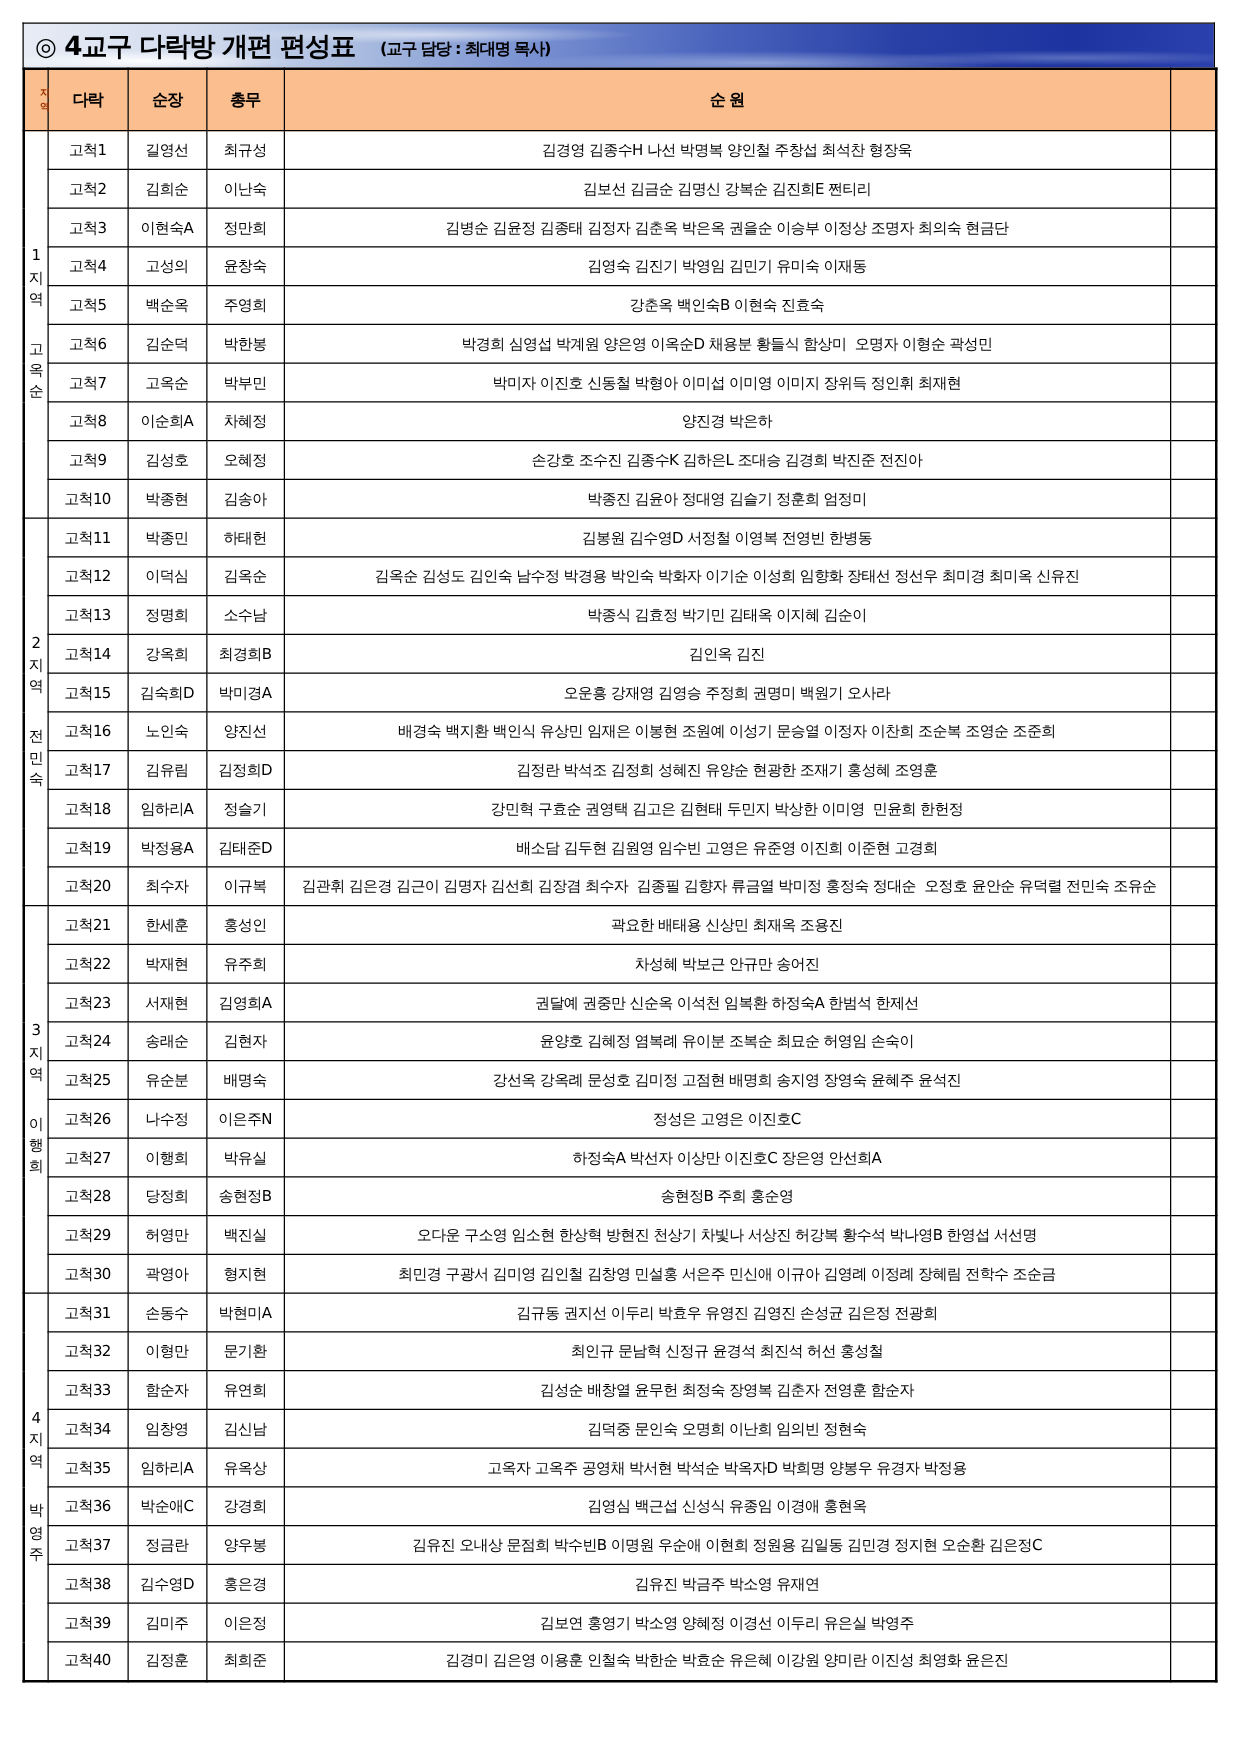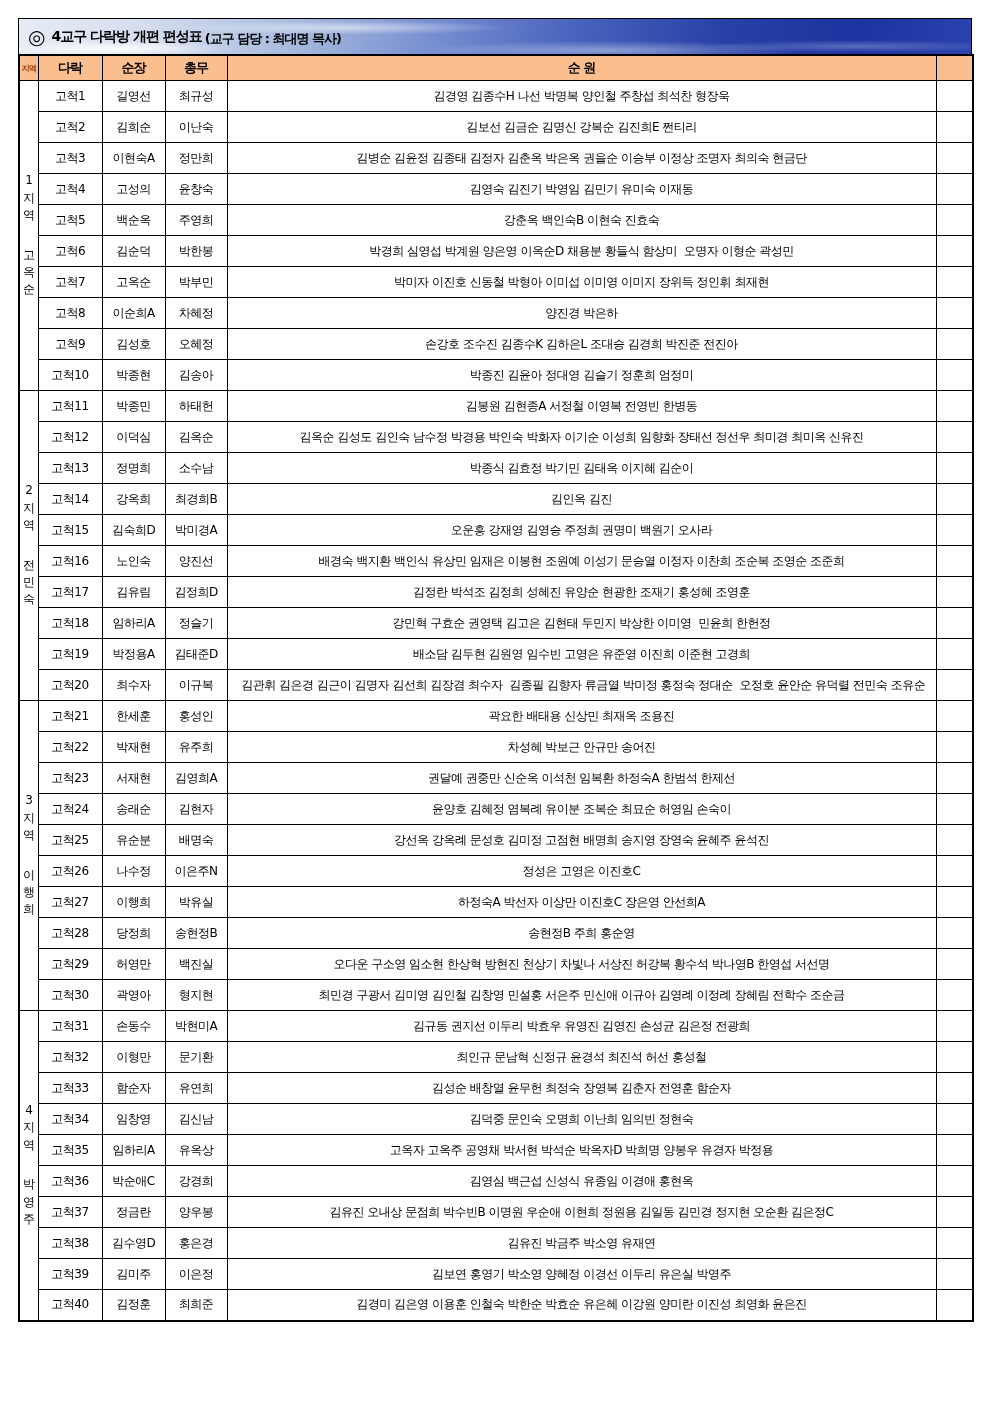--- a/index.html
+++ b/index.html
@@ -13,33 +13,33 @@
     box-sizing:border-box;height:36px;border:1px solid #000;border-bottom:none;
     display:flex;align-items:center;padding-left:9px;
     background:
       radial-gradient(ellipse 170px 12px at 10% 85%, rgba(255,255,255,.95), rgba(255,255,255,0) 70%),
       radial-gradient(ellipse 240px 10px at 34% 25%, rgba(255,255,255,.55), rgba(255,255,255,0) 70%),
       radial-gradient(ellipse 280px 14px at 62% 90%, rgba(200,214,240,.55), rgba(200,214,240,0) 70%),
       radial-gradient(ellipse 220px 9px at 88% 78%, rgba(160,180,225,.45), rgba(160,180,225,0) 70%),
       linear-gradient(95deg,#e7ecf5 0%,#d3dcee 14%,#aabcdf 28%,#7b93d2 42%,#4a64bd 58%,#2840a6 74%,#1d33a0 88%,#2b41ad 100%);
   }
   .banner .mark{font-size:20px;font-weight:bold;line-height:1;margin-right:6px;}
-  .banner .title{font-size:14px;font-weight:bold;letter-spacing:-1px;white-space:nowrap;}
-  .banner .subtitle{font-size:13px;font-weight:bold;letter-spacing:-1px;margin-left:3px;white-space:nowrap;padding-top:4px;}
+  .banner .title{font-size:21px;font-weight:bold;letter-spacing:-1px;white-space:nowrap;}
+  .banner .subtitle{font-size:13px;font-weight:bold;letter-spacing:-1px;margin-left:20px;white-space:nowrap;padding-top:4px;}
   
   table{border-collapse:collapse;table-layout:fixed;width:954px;border:2px solid #000;}
   col.c-region{width:19px;}
   col.c-group{width:64px;}
   col.c-leader{width:63px;}
   col.c-secretary{width:62px;}
   col.c-members{width:709px;}
   col.c-tail{width:37px;}
   th{
     background:#FBBF8F;border:1px solid #000;height:24px;
-    font-size:13px;font-weight:bold;letter-spacing:-1px;padding:0;
+    font-size:13px;font-weight:bold;letter-spacing:-1px;padding:12px;
   }
   th.region-h{font-size:8px;color:#993300;letter-spacing:-1px;}
   td{border:1px solid #000;font-size:12px;letter-spacing:-0.5px;padding:0;}
   tr.body-row{height:31px;}
   td.group-cell,td.leader-cell,td.secretary-cell{text-align:center;white-space:nowrap;}
   td.members-cell{text-align:center;padding:3px 6px;line-height:1.55;white-space:pre-wrap;word-break:keep-all;}
   td.region-cell{vertical-align:middle;text-align:center;}
   .vwrap{display:flex;flex-direction:column;align-items:center;}
   .vtext{display:flex;flex-direction:column;align-items:center;font-size:12px;line-height:1.45;}
   .vspace{height:22px;}
@@ -172,21 +172,21 @@
               <div class="vtext">
                 <div>전</div>
                 <div>민</div>
                 <div>숙</div>
               </div>
             </div>
           </td>
           <td class="group-cell">고척11</td>
           <td class="leader-cell">박종민</td>
           <td class="secretary-cell">하태헌</td>
-          <td class="members-cell">김봉원 김현종A 서정철 이영복 전영빈 한병동</td>
+          <td class="members-cell">김봉원 김수영D 서정철 이영복 전영빈 한병동</td>
           <td class="tail-cell"></td>
         </tr>
         <tr class="body-row">
           <td class="group-cell">고척12</td>
           <td class="leader-cell">이덕심</td>
           <td class="secretary-cell">김옥순</td>
           <td class="members-cell">김옥순 김성도 김인숙 남수정 박경용 박인숙 박화자 이기순 이성희 임향화 장태선 정선우 최미경 최미옥 신유진</td>
           <td class="tail-cell"></td>
         </tr>
         <tr class="body-row">

